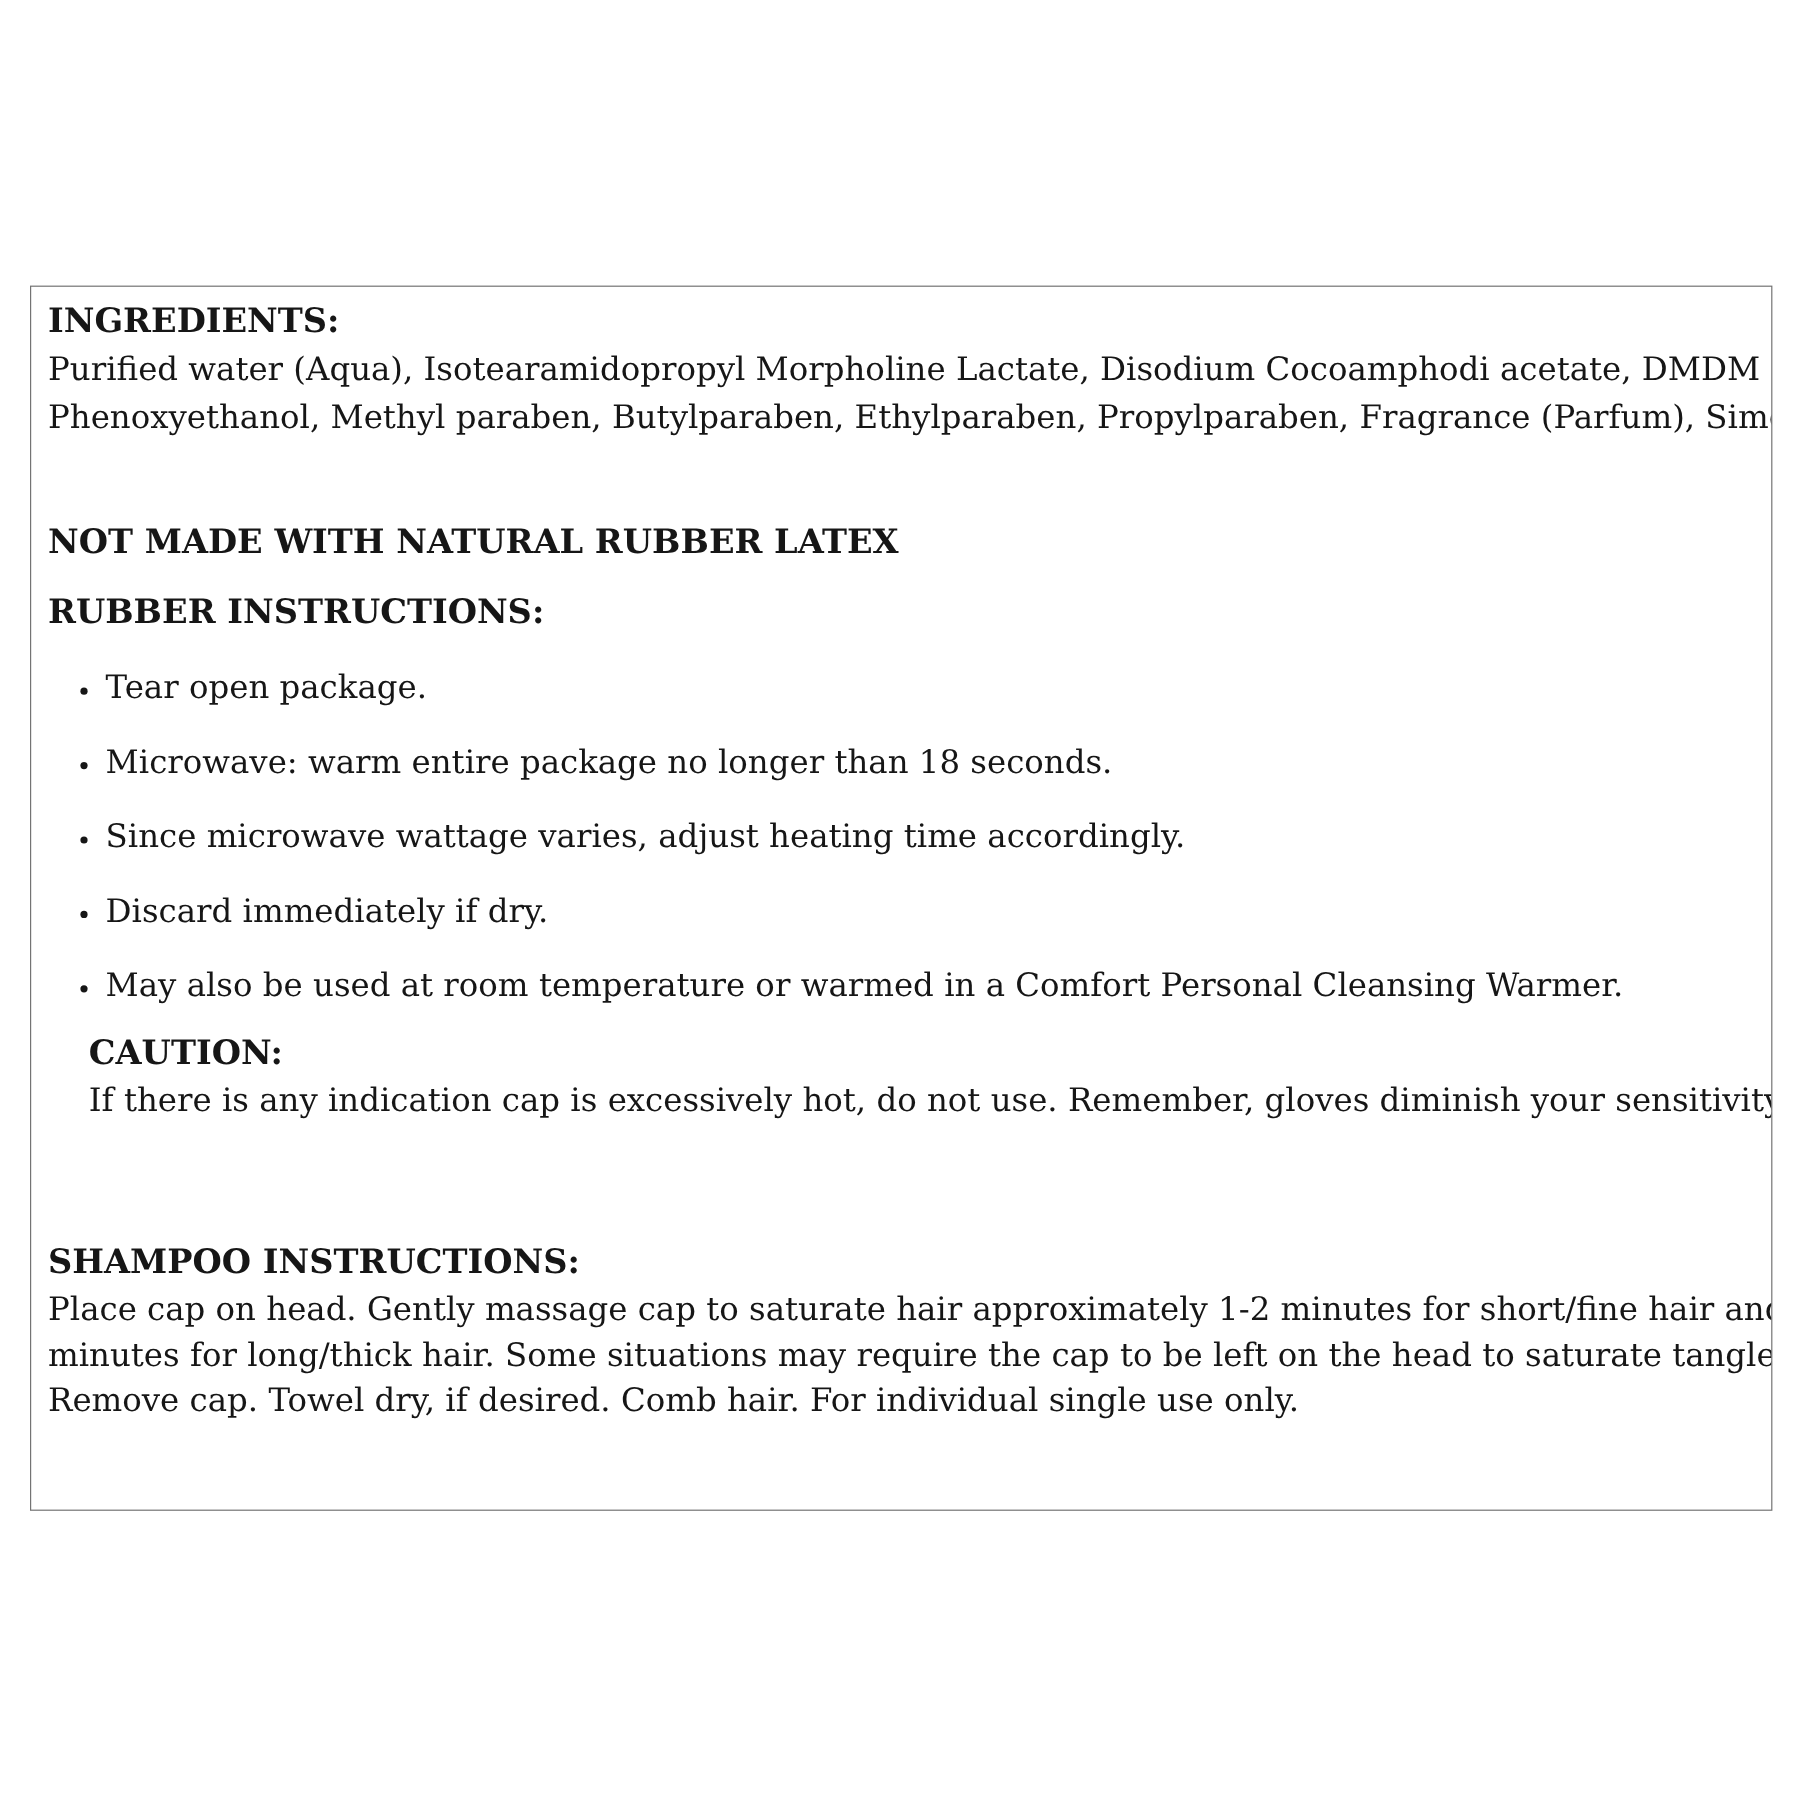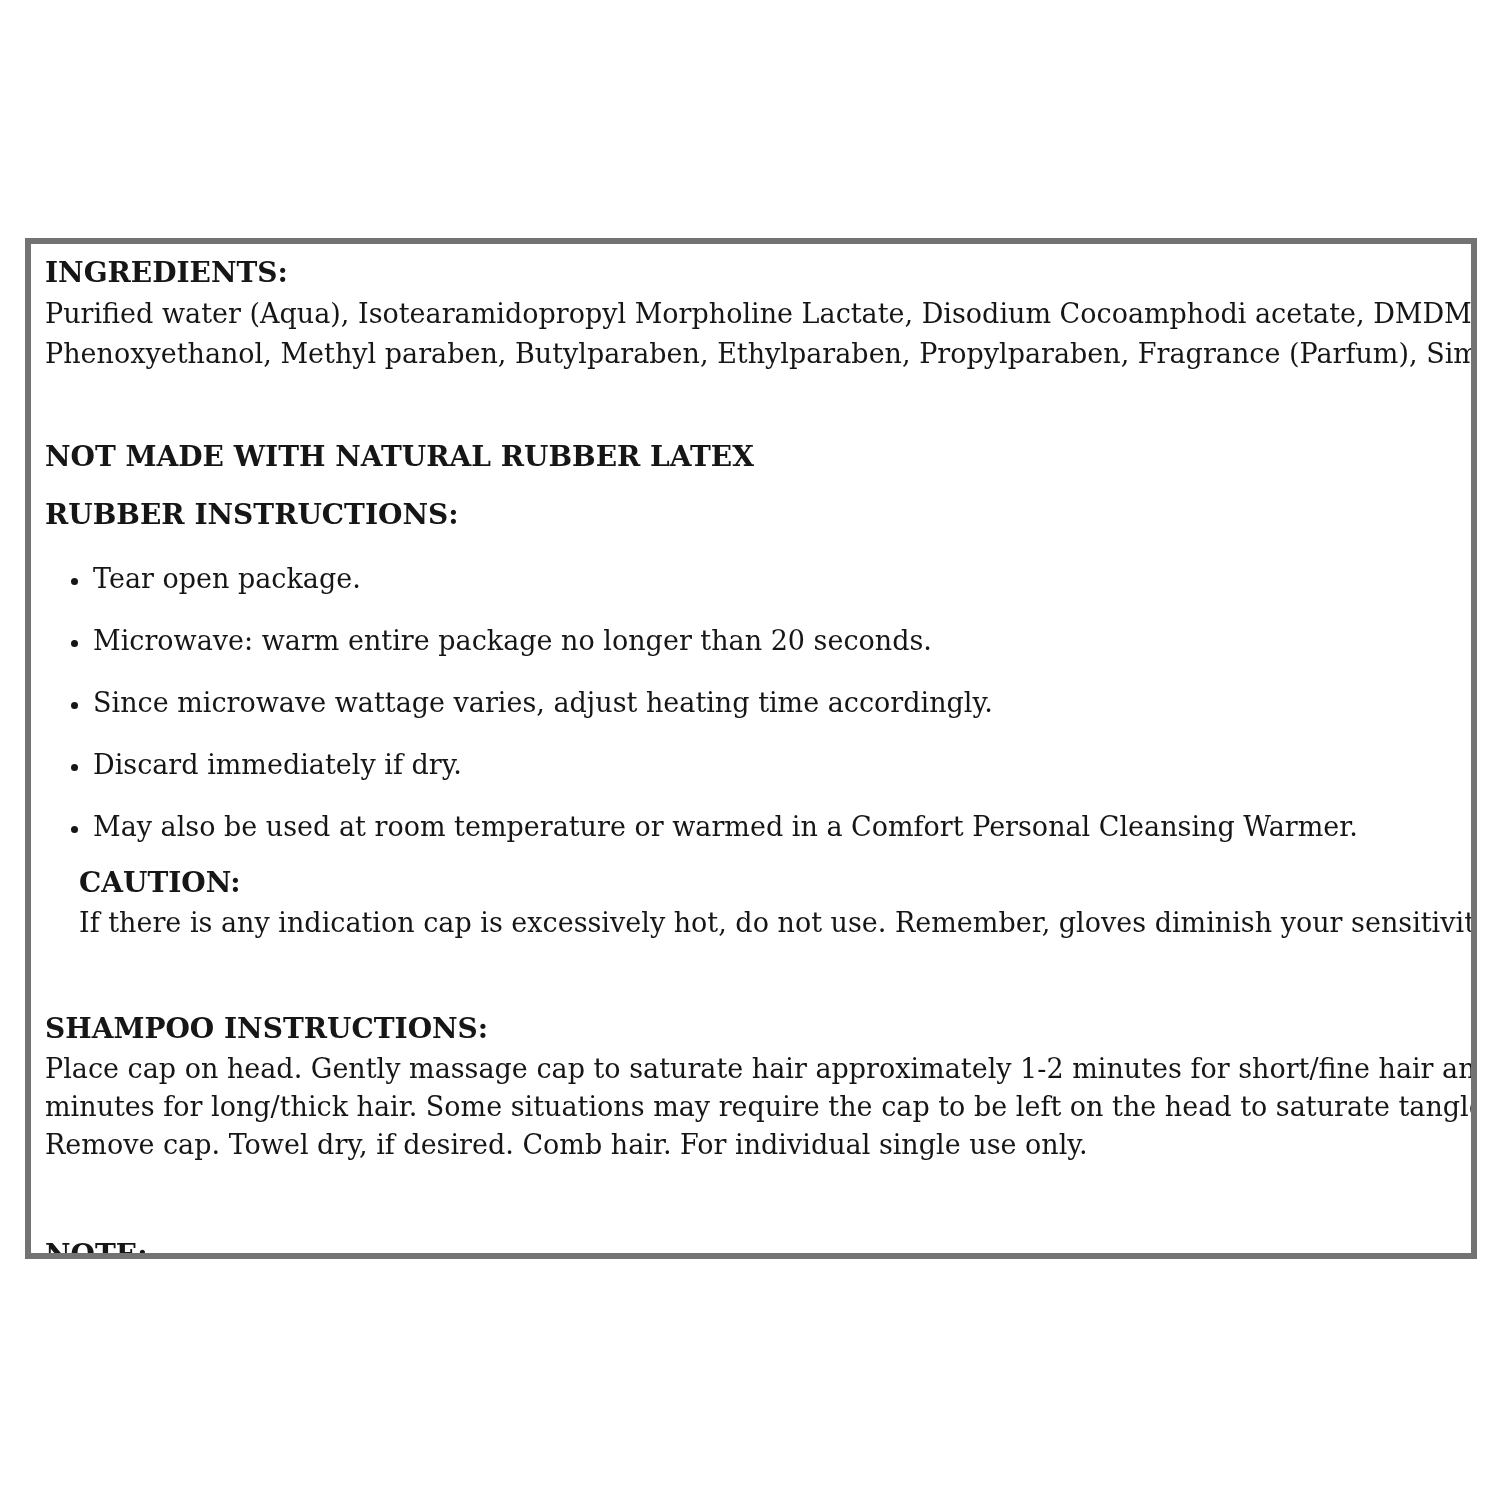--- a/index.html
+++ b/index.html
@@ -11,21 +11,21 @@
     font-family: "DejaVu Serif", serif;
     color: #161616;
   }
   .label-panel {
     position: absolute;
     left: 25px;
     top: 238px;
     width: 1452px;
     height: 1021px;
     box-sizing: border-box;
-    border: 6px solid #737373;
+    border: 1px solid #737373;
     background: #ffffff;
     padding: 8px 14px;
     overflow: hidden;
   }
   .h {
     font-weight: bold;
     font-size: 28px;
     line-height: 42px;
     white-space: nowrap;
   }
@@ -50,41 +50,41 @@
     white-space: nowrap;
     padding-left: 2px;
     margin-top: 23px;
   }
   ul.bullets li::marker {
     font-size: 22px;
   }
   .mt-latex    { margin-top: 62px; }
   .mt-warming  { margin-top: 16px; }
   .mt-caution  { margin-top: 16px; margin-left: 34px; }
-  .mt-shampoo  { margin-top: 66px; }
+  .mt-shampoo  { margin-top: 94px; }
   .mt-note     { margin-top: 70px; }
 </style>
 </head>
 <body>
 
 <div class="label-panel">
 
   <div>
     <div class="h">INGREDIENTS:</div>
     <div class="line">Purified water (Aqua), Isotearamidopropyl Morpholine Lactate, Disodium Cocoamphodi acetate, DMDM Hydantoin,</div>
     <div class="line">Phenoxyethanol, Methyl paraben, Butylparaben, Ethylparaben, Propylparaben, Fragrance (Parfum), Simethicone.</div>
   </div>
 
   <div class="h mt-latex">NOT MADE WITH NATURAL RUBBER LATEX</div>
 
   <div class="mt-warming">
     <div class="h">RUBBER INSTRUCTIONS:</div>
     <ul class="bullets">
       <li>Tear open package.</li>
-      <li>Microwave: warm entire package no longer than 20 seconds.</li>
+      <li>Microwave: warm entire package no longer than 18 seconds.</li>
       <li>Since microwave wattage varies, adjust heating time accordingly.</li>
       <li>Discard immediately if dry.</li>
       <li>May also be used at room temperature or warmed in a Comfort Personal Cleansing Warmer.</li>
     </ul>
   </div>
 
   <div class="mt-caution">
     <div class="h">CAUTION:</div>
     <div class="line-tight">If there is any indication cap is excessively hot, do not use. Remember, gloves diminish your sensitivity to heat.</div>
   </div>

